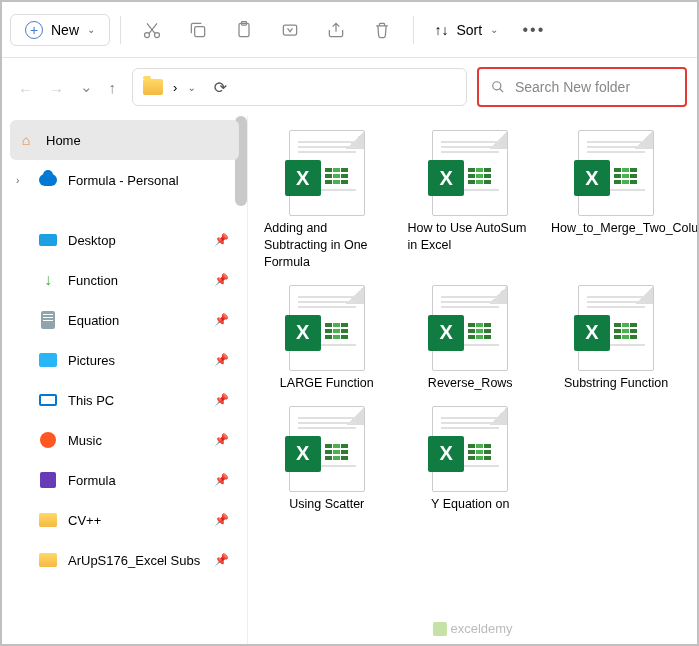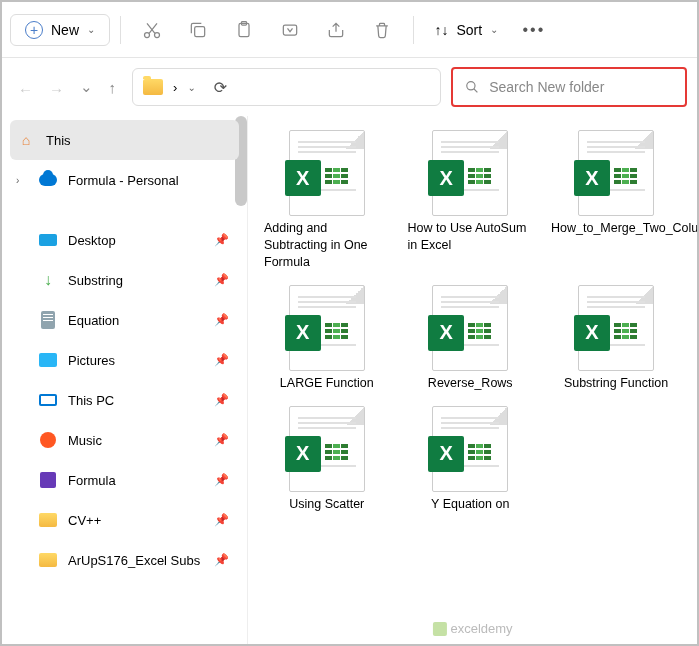--- a/index.html
+++ b/index.html
@@ -21,21 +21,21 @@
     .nav-row { display: flex; align-items: center; height: 58px; padding: 0 10px; gap: 10px; }
     .nav-arrows { display: flex; align-items: center; gap: 16px; padding: 0 6px; }
     .nav-arrow { color: #888; cursor: pointer; font-size: 15px; }
     .nav-arrow.disabled { color: #ccc; cursor: default; }
     .address-bar { flex: 1; display: flex; align-items: center; border: 1px solid #ddd; border-radius: 6px; height: 38px; padding: 0 10px; gap: 10px; }
     .folder-ic { width: 20px; height: 16px; background: linear-gradient(#ffd966, #f4b942); border-radius: 2px; position: relative; }
     .folder-ic::before { content: ''; position: absolute; top: -3px; left: 0; width: 8px; height: 3px; background: #ffd966; border-radius: 2px 2px 0 0; }
     .addr-text { flex: 1; font-size: 14px; }
     .addr-chev { font-size: 10px; color: #666; cursor: pointer; }
     .refresh-ic { font-size: 16px; color: #555; cursor: pointer; margin-left: 8px; }
-    .search-bar { width: 236px; display: flex; align-items: center; border: 2px solid #e53935; border-radius: 4px; height: 40px; padding: 4px 12px; gap: 10px; color: #888; }
+    .search-bar { width: 210px; display: flex; align-items: center; border: 2px solid #e53935; border-radius: 4px; height: 40px; padding: 4px 12px; gap: 10px; color: #888; }
     .search-bar input { border: none; outline: none; font-size: 14px; width: 100%; color: #555; }
     .search-bar input::placeholder { color: #888; }
     
     
     .main { display: flex; height: calc(100% - 114px); }
     .sidebar { width: 246px; border-right: 1px solid #eee; overflow-y: auto; position: relative; }
     .sb-scroll { position: absolute; right: 0; top: 0; width: 12px; height: 90px; background: #c9c9c9; border-radius: 6px; }
     .sb-item { display: flex; align-items: center; height: 40px; padding: 0 14px; gap: 10px; cursor: pointer; position: relative; }
     .sb-item.active { background: #e8e8e8; border-radius: 6px; margin: 4px 8px 0 8px; padding: 0 6px; }
     .sb-item .exp { width: 12px; font-size: 10px; color: #666; }
@@ -146,42 +146,42 @@
       </svg>
     <input type="text" placeholder="Search New folder" style="">
   </div>
 </div>
 
 <div class="main">
   <div class="sidebar">
     <div class="sb-scroll"></div>
     <div class="sb-item active">
       <span class="ic ic-home">⌂</span>
-      <span>This</span>
+      <span>Home</span>
     </div>
     <div class="sb-item">
       <span class="exp">›</span>
       <span class="ic">
           <span class="ic-cloud"></span>
         </span>
       <span>Formula - Personal</span>
     </div>
     <div class="sb-gap"></div>
     <div class="sb-item">
       <span class="exp"></span>
         <span class="ic">
           <span class="ic-desktop"></span>
         </span>
       <span>Desktop</span>
       <span class="pin">📌</span>
     </div>
     <div class="sb-item">
       <span class="exp"></span>
         <span class="ic ic-down">↓</span>
-      <span>Substring</span>
+      <span>Function</span>
       <span class="pin">📌</span>
     </div>
     <div class="sb-item">
       <span class="exp"></span>
         <span class="ic">
           <span class="ic-doc"></span>
         </span>
       <span>Equation</span>
       <span class="pin">📌</span>
     </div>

